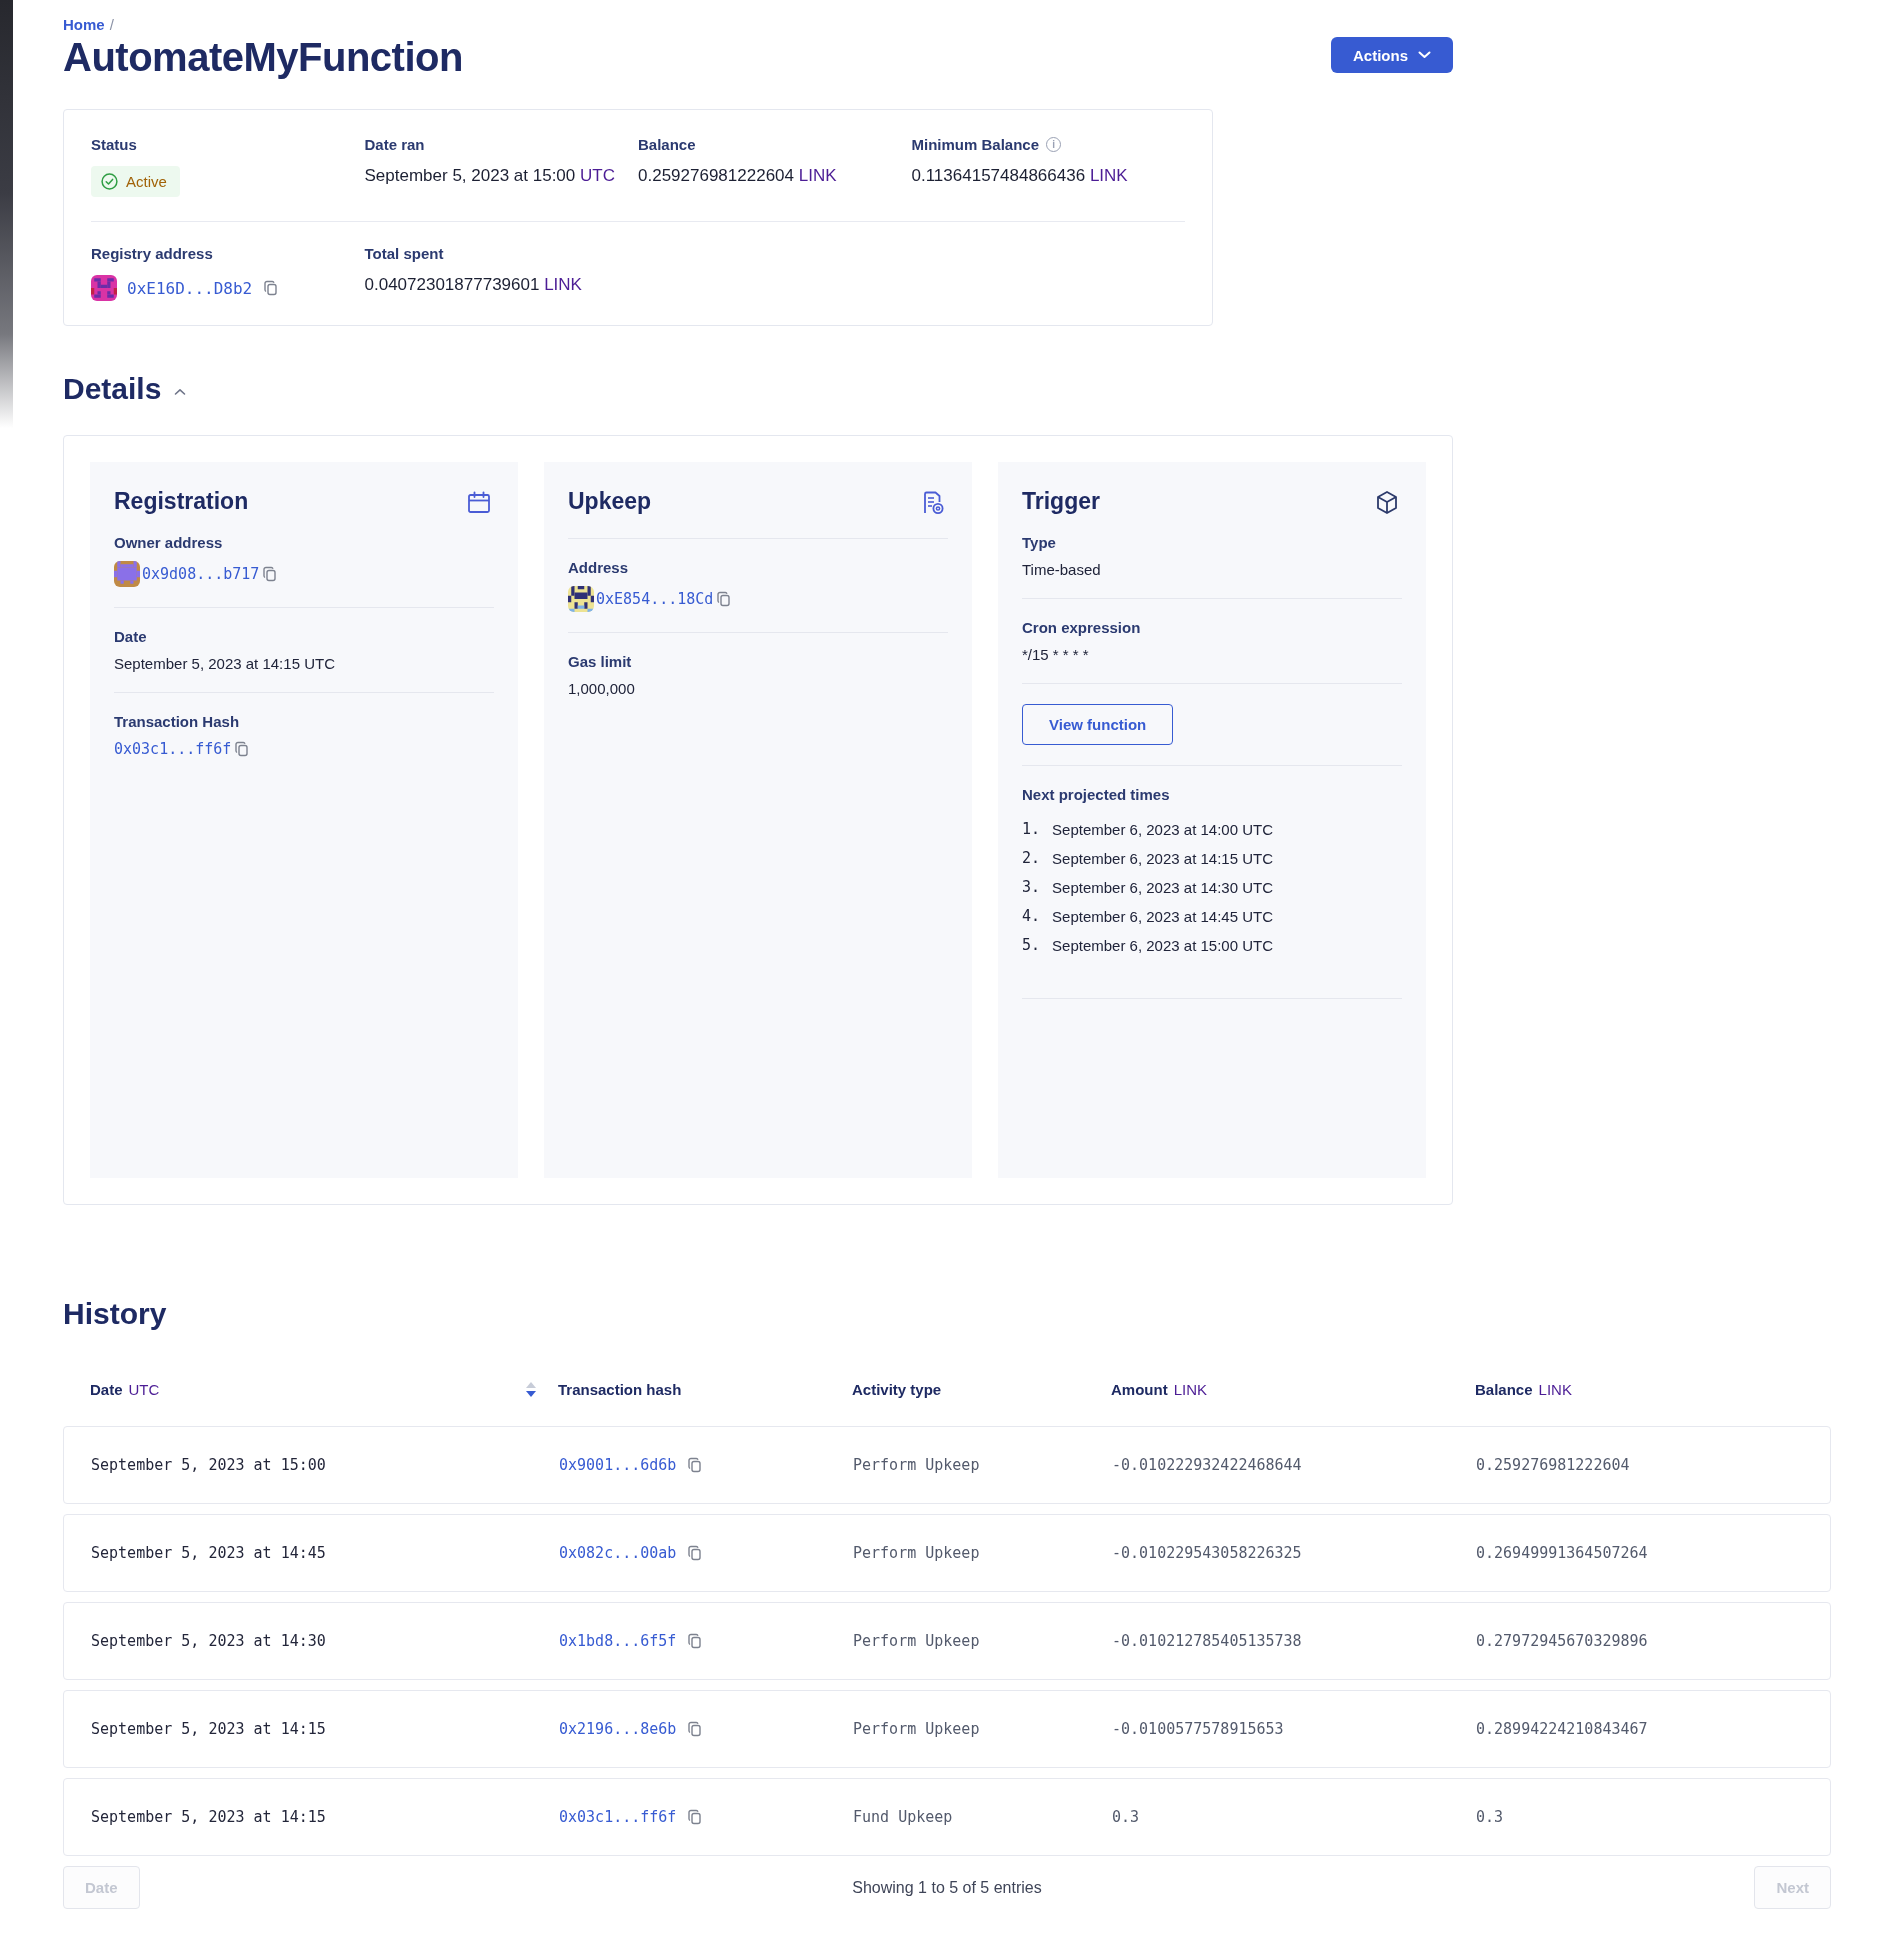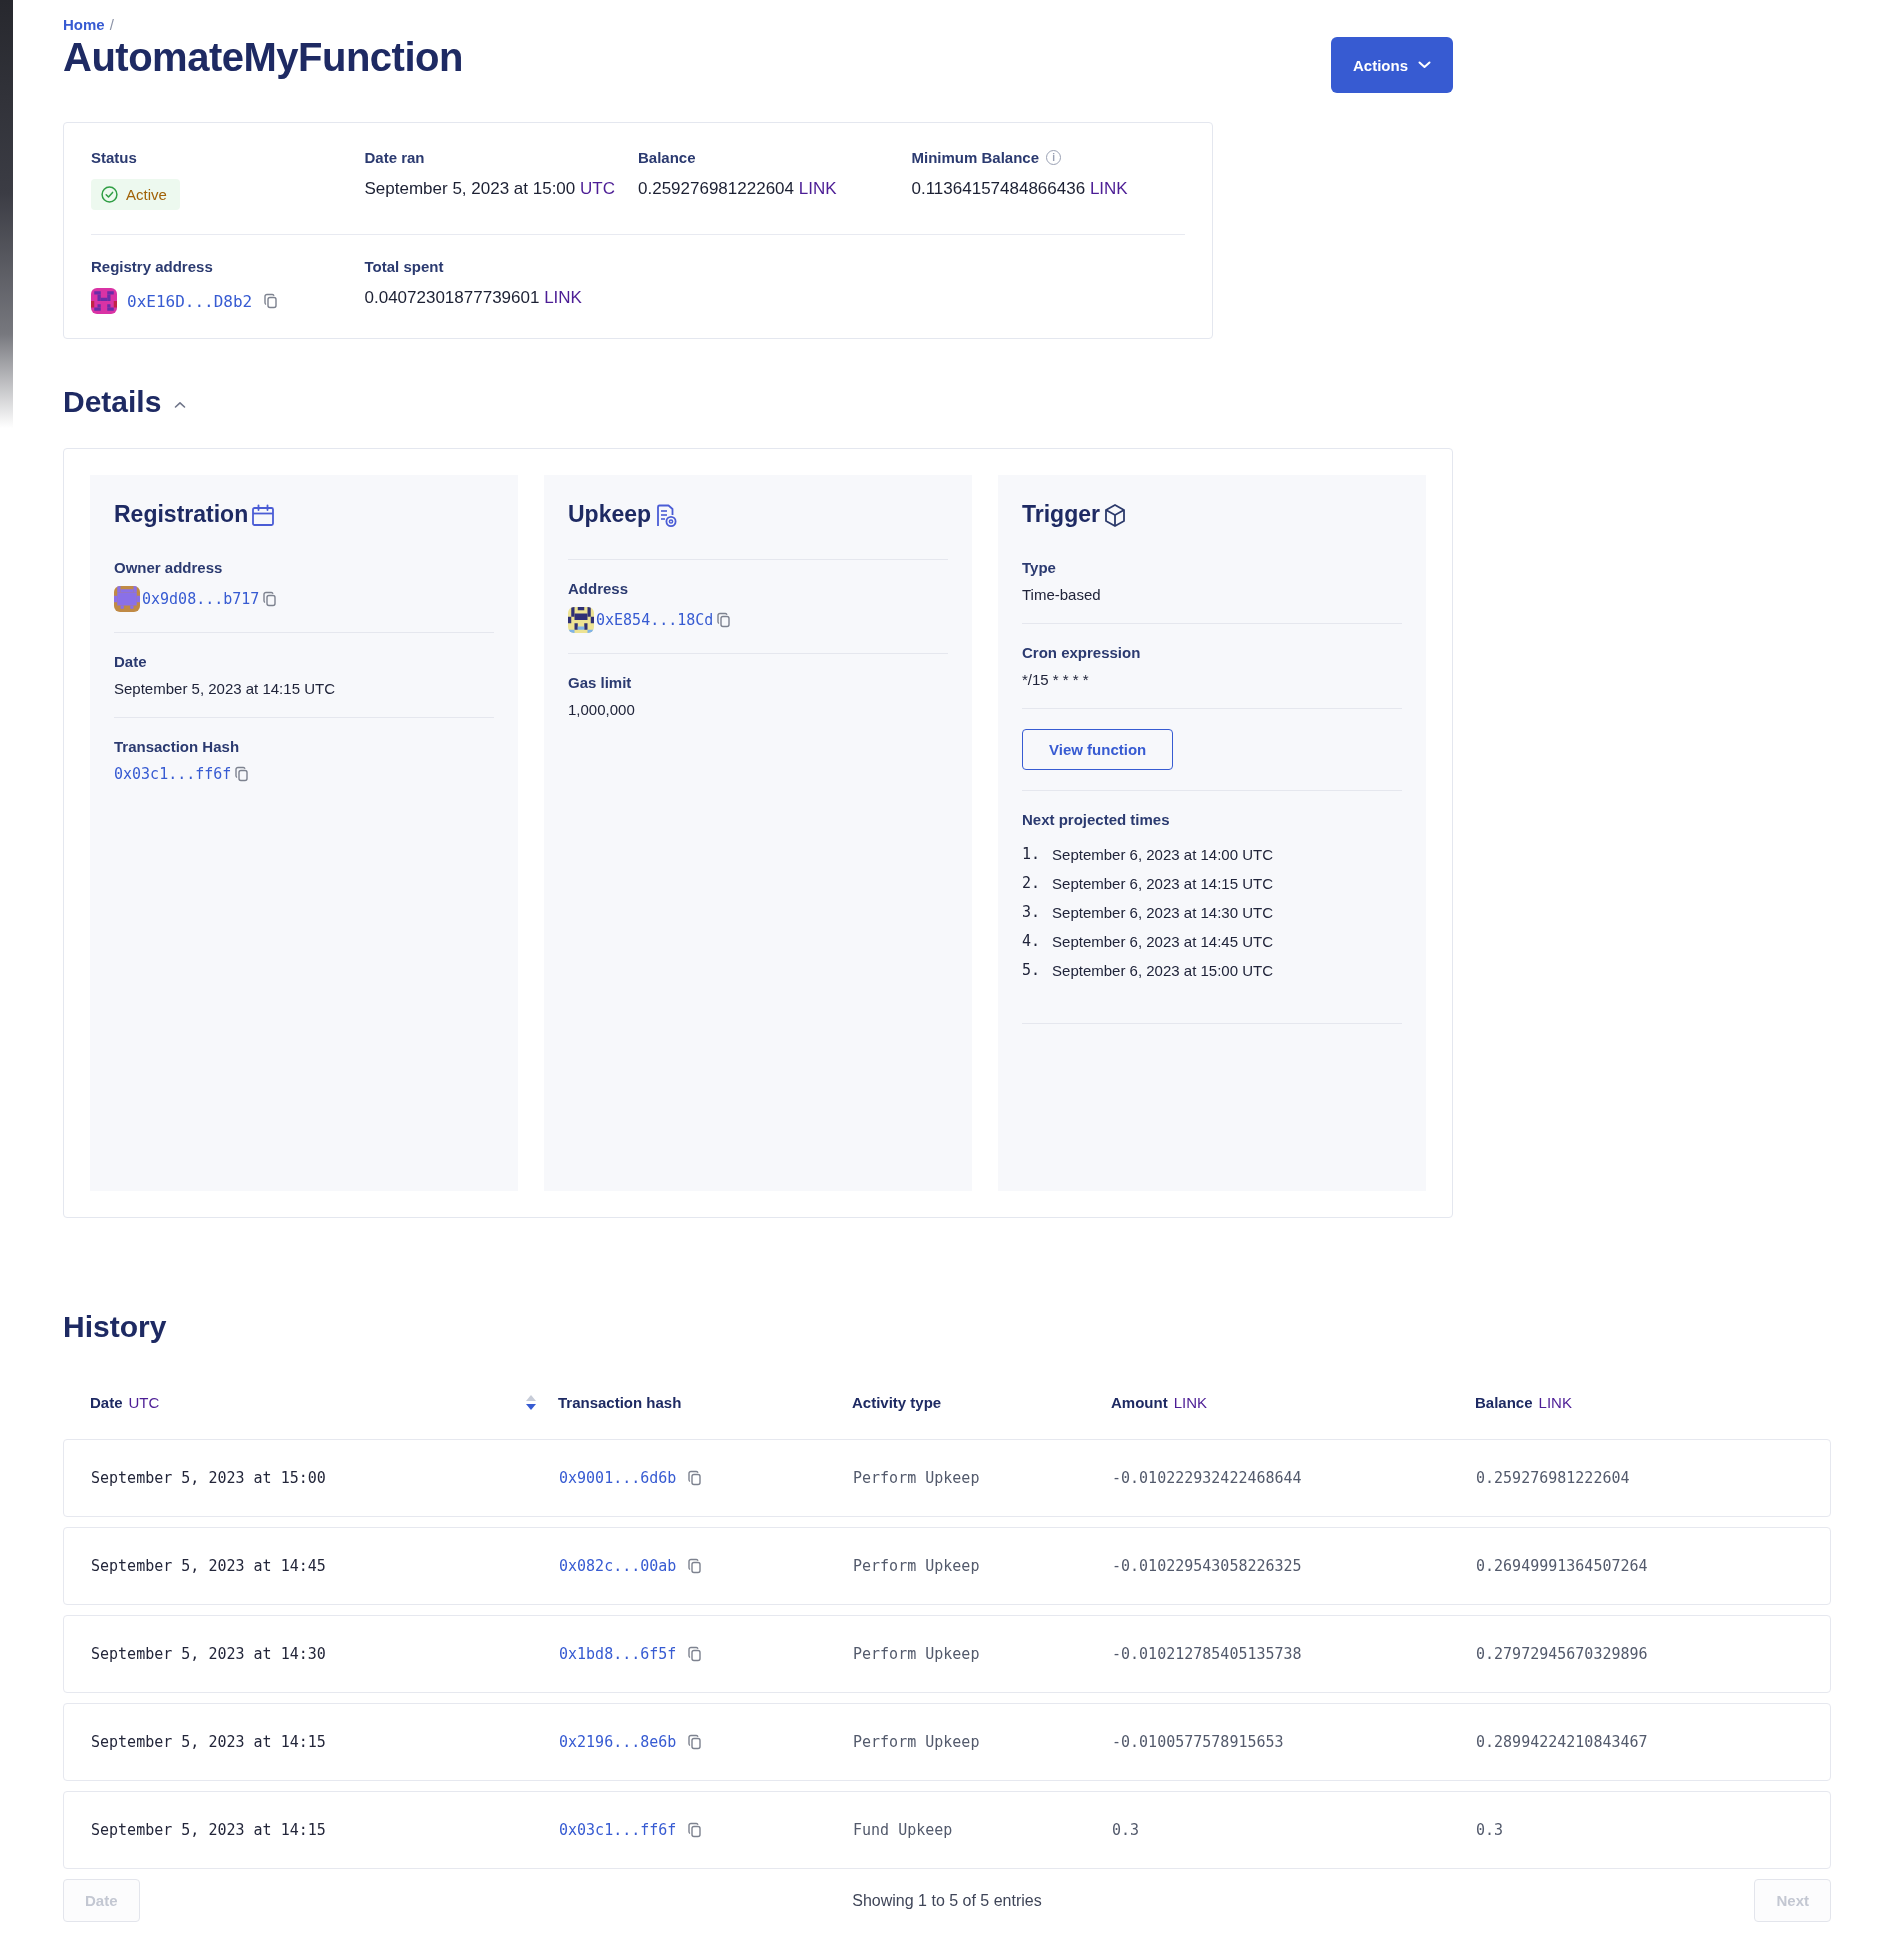--- a/index.html
+++ b/index.html
@@ -27,21 +27,21 @@
   .breadcrumb .home { color: #375bd2; cursor: pointer; }
   .breadcrumb .sep { color: #8b92a6; font-weight: 400; margin-left: 5px; }
 
   .titlebar { display: flex; justify-content: space-between; align-items: flex-start; margin-top: 2px; width: 1390px; }
   h1.page-title { font-size: 40px; font-weight: 700; color: #1e2a63; letter-spacing: -0.5px; }
   .actions-btn {
     margin-top: 2px;
     display: inline-flex; align-items: center; gap: 10px;
     background: #375bd2; color: #fff; border: none; border-radius: 6px;
     font-size: 15px; font-weight: 700; font-family: inherit;
-    padding: 12px 22px; cursor: pointer; height: 56px;
+    padding: 12px 22px; cursor: pointer; height: 36px;
   }
 
   
   .summary-card {
     width: 1150px; margin-top: 29px;
     border: 1px solid #e4e7ef; border-radius: 4px; background: #fff;
     padding: 26px 27px 24px 27px;
   }
   .summary-grid { display: grid; grid-template-columns: repeat(4, 1fr); }
   .field-label { font-size: 15px; font-weight: 700; color: #2b3a70; }
@@ -71,21 +71,21 @@
   .details-heading { margin-top: 46px; }
   .caret-up { margin-top: 6px; cursor: pointer; }
 
   .details-container {
     width: 1390px; margin-top: 29px;
     border: 1px solid #e4e7ef; border-radius: 4px; background: #fff;
     padding: 26px;
   }
   .cards-grid { display: grid; grid-template-columns: 1fr 1fr 1fr; gap: 26px; }
   .detail-card { background: #f7f8fb; padding: 26px 24px; min-height: 716px; }
-  .card-head { display: flex; align-items: flex-start; margin-bottom: 28px; }
+  .card-head { display: flex; justify-content: space-between; align-items: flex-start; margin-bottom: 16px; }
   .card-title { font-size: 23px; font-weight: 700; color: #1e2a63; }
   .detail-field .field-label { margin-bottom: 10px; }
   .detail-value { font-size: 15px; color: #20243a; }
   .detail-divider { border-top: 1px solid #e5e7ee; margin: 20px 0; }
   .id-value { color: #8f95a6; font-size: 15px; }
   .card-addr { display: flex; align-items: center; gap: 2px; }
   .card-addr .hash-link { font-size: 15px; }
 
   .view-fn-btn {
     display: block; background: transparent; border: 1px solid #375bd2; border-radius: 4px;

